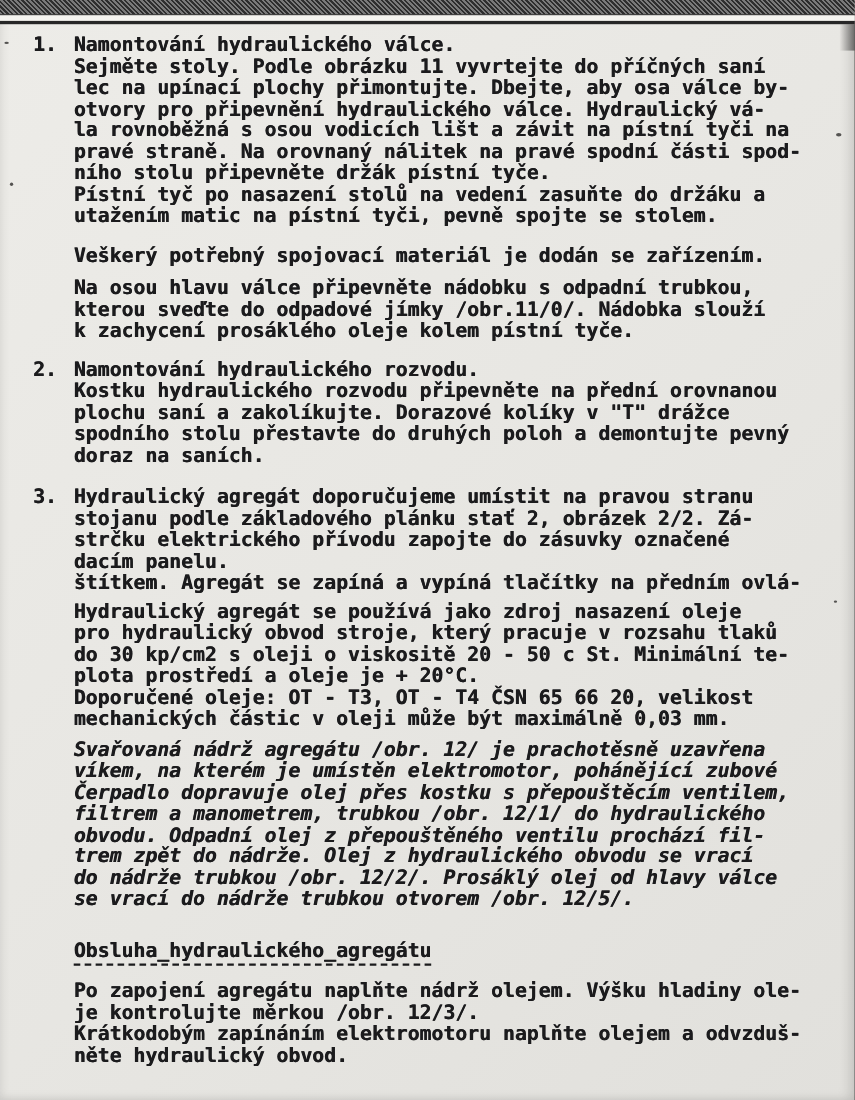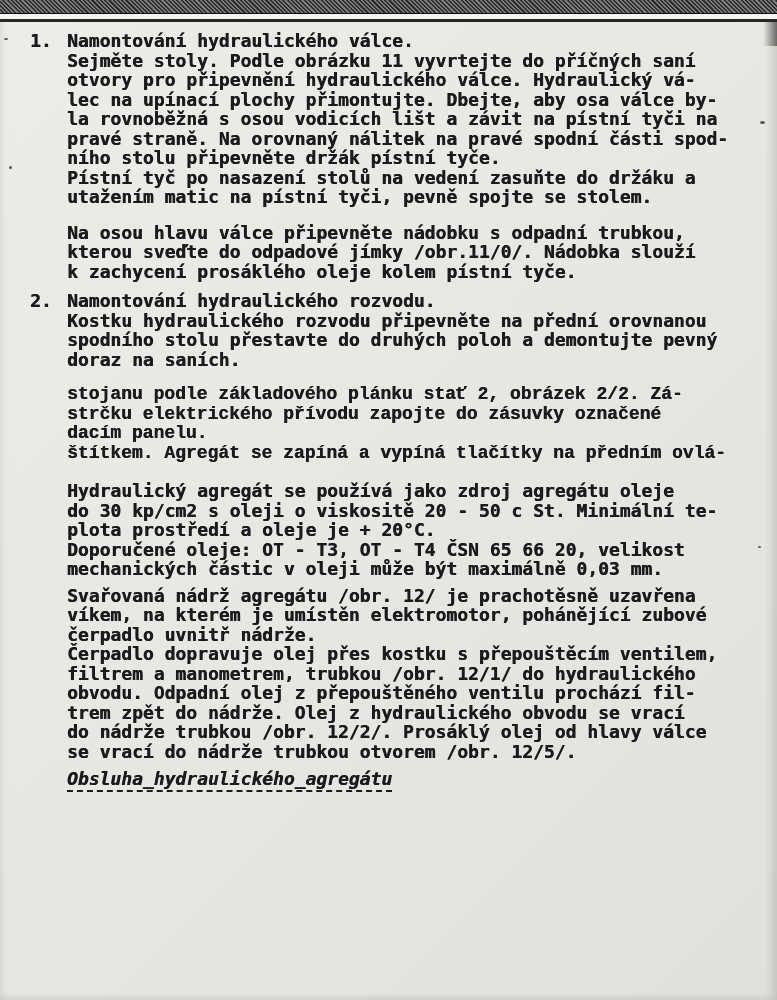--- a/index.html
+++ b/index.html
@@ -38,21 +38,21 @@
     color:#1b1b1d;
     text-shadow:0.4px 0 0 currentColor;
     margin-left:12px;
   }
   .line{white-space:pre;height:19.5px;}
   .block .line{padding-left:37px;}
   .block.numbered .line.first{padding-left:0;}
   .num{display:inline-block;width:37px;}
   .block:nth-child(2){margin-top:16px;}
   .block:nth-child(3){margin-top:10px;}
-  .block:nth-child(4){margin-top:16px;font-family:Liberation Mono, monospace;}
+  .block:nth-child(4){margin-top:16px;}
   .block:nth-child(5){margin-top:18px;}
   .block:nth-child(6){margin-top:7px;}
   .block:nth-child(7){margin-top:8px;font-style:italic;}
   .block:nth-child(8){margin-top:27px;}
   .block:nth-child(9){margin-top:17px;}
   .heading-text{
     border-bottom:2.5px dashed #1b1b1d;
     padding-bottom:1px;
   }
 </style>
@@ -65,60 +65,71 @@
   <div class="scan-line"></div>
   <div class="corner-smudge"></div>
   <div class="speck s1"></div>
   <div class="speck s2"></div>
   <div class="speck s3"></div>
   <div class="speck s4"></div>
   <div id="doc">
       <div class="block numbered">
         <div class="line first"><span class="num">1.</span><span>Namontování hydraulického válce.</span></div>
         <div class="line">Sejměte stoly. Podle obrázku 11 vyvrtejte do příčných saní</div>
+        <div class="line">lec na upínací plochy přimontujte. Dbejte, aby osa válce by-</div>
         <div class="line">otvory pro připevnění hydraulického válce. Hydraulický vá-</div>
-        <div class="line">lec na upínací plochy přimontujte. Dbejte, aby osa válce by-</div>
         <div class="line">la rovnoběžná s osou vodicích lišt a závit na pístní tyči na</div>
         <div class="line">pravé straně. Na orovnaný nálitek na pravé spodní části spod-</div>
         <div class="line">ního stolu připevněte držák pístní tyče.</div>
         <div class="line">Pístní tyč po nasazení stolů na vedení zasuňte do držáku a</div>
         <div class="line">utažením matic na pístní tyči, pevně spojte se stolem.</div>
+      </div>
+      <div class="block para">
+        <div class="line">Veškerý potřebný spojovací materiál je dodán se zařízením.</div>
       </div>
       <div class="block para">
         <div class="line">Na osou hlavu válce připevněte nádobku s odpadní trubkou,</div>
         <div class="line">kterou sveďte do odpadové jímky /obr.11/0/. Nádobka slouží</div>
         <div class="line">k zachycení prosáklého oleje kolem pístní tyče.</div>
       </div>
       <div class="block numbered">
         <div class="line first"><span class="num">2.</span><span>Namontování hydraulického rozvodu.</span></div>
         <div class="line">Kostku hydraulického rozvodu připevněte na přední orovnanou</div>
+        <div class="line">plochu saní a zakolíkujte. Dorazové kolíky v "T" drážce</div>
         <div class="line">spodního stolu přestavte do druhých poloh a demontujte pevný</div>
         <div class="line">doraz na saních.</div>
       </div>
       <div class="block numbered">
+        <div class="line first"><span class="num">3.</span><span>Hydraulický agregát doporučujeme umístit na pravou stranu</span></div>
         <div class="line">stojanu podle základového plánku stať 2, obrázek 2/2. Zá-</div>
         <div class="line">strčku elektrického přívodu zapojte do zásuvky označené</div>
         <div class="line">dacím panelu.</div>
         <div class="line">štítkem. Agregát se zapíná a vypíná tlačítky na předním ovlá-</div>
       </div>
       <div class="block para">
-        <div class="line">Hydraulický agregát se používá jako zdroj agregátu oleje</div>
+        <div class="line">Hydraulický agregát se používá jako zdroj nasazení oleje</div>
+        <div class="line">pro hydraulický obvod stroje, který pracuje v rozsahu tlaků</div>
         <div class="line">do 30 kp/cm2 s oleji o viskositě 20 - 50 c St. Minimální te-</div>
         <div class="line">plota prostředí a oleje je + 20°C.</div>
         <div class="line">Doporučené oleje: OT - T3, OT - T4 ČSN 65 66 20, velikost</div>
         <div class="line">mechanických částic v oleji může být maximálně 0,03 mm.</div>
       </div>
       <div class="block para">
         <div class="line">Svařovaná nádrž agregátu /obr. 12/ je prachotěsně uzavřena</div>
         <div class="line">víkem, na kterém je umístěn elektromotor, pohánějící zubové</div>
-        <div class="line">čerpadlo uvnitř nádrže.</div>
         <div class="line">Čerpadlo dopravuje olej přes kostku s přepouštěcím ventilem,</div>
         <div class="line">filtrem a manometrem, trubkou /obr. 12/1/ do hydraulického</div>
         <div class="line">obvodu. Odpadní olej z přepouštěného ventilu prochází fil-</div>
         <div class="line">trem zpět do nádrže. Olej z hydraulického obvodu se vrací</div>
         <div class="line">do nádrže trubkou /obr. 12/2/. Prosáklý olej od hlavy válce</div>
         <div class="line">se vrací do nádrže trubkou otvorem /obr. 12/5/.</div>
       </div>
       <div class="block heading">
         <div class="line"><span class="heading-text">Obsluha_hydraulického_agregátu</span></div>
       </div>
+      <div class="block para">
+        <div class="line">Po zapojení agregátu naplňte nádrž olejem. Výšku hladiny ole-</div>
+        <div class="line">je kontrolujte měrkou /obr. 12/3/.</div>
+        <div class="line">Krátkodobým zapínáním elektromotoru naplňte olejem a odvzduš-</div>
+        <div class="line">něte hydraulický obvod.</div>
+      </div>
     </div>
 </div>
 
 </body></html>

